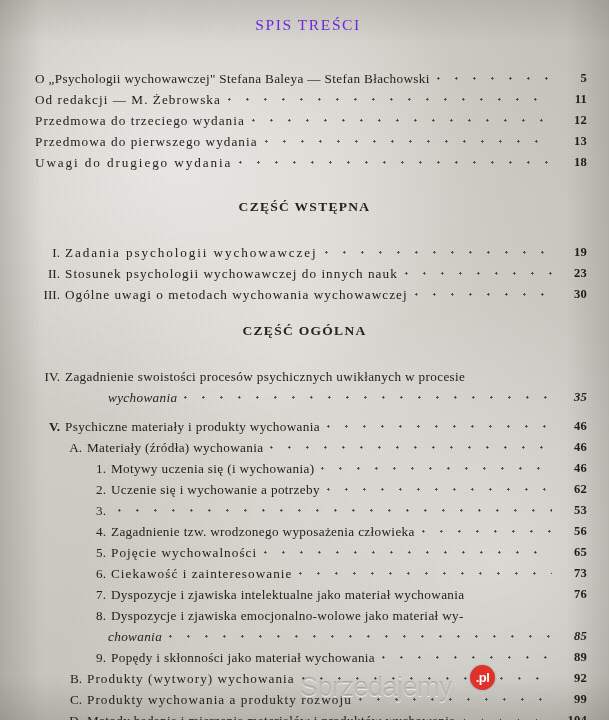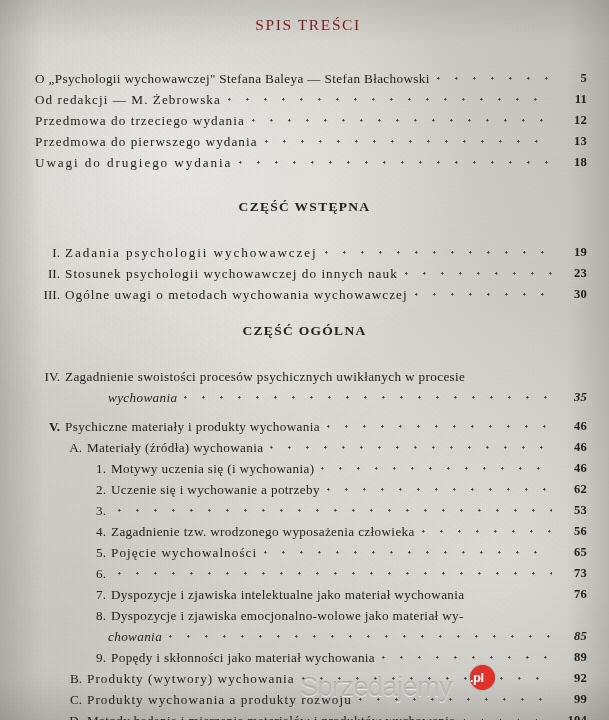--- a/index.html
+++ b/index.html
@@ -51,21 +51,21 @@
     z-index: 3;
   }
 
   .doc-title {
     text-align: center;
     font-size: 15.5px;
     letter-spacing: 1.6px;
     font-weight: 400;
     margin: 10px 0 0 7px;
     padding-top: 6px;
-    color: #7f1d1d;
+    color: #6d28d9;
   }
 
   .part-heading {
     text-align: center;
     font-size: 13.5px;
     letter-spacing: 1.3px;
     color: #262319;
     font-weight: 700;
   }
 
@@ -158,20 +158,21 @@
     z-index: 6;
     width: 25px;
     height: 25px;
     border-radius: 50%;
     background: #e0312a;
     color: #fff;
     font-family: "Liberation Sans", sans-serif;
     font-weight: 700;
     font-size: 13px;
     line-height: 25px;
+    text-align: center;
     letter-spacing: -0.5px;
     box-shadow: 0 0 2px rgba(0,0,0,.3);
   }
 </style>
 </head>
 <body>
 
 <div id="page"></div>
 <div id="grain"></div>
 <div id="vignette"></div>
@@ -320,20 +321,21 @@
 
     <div class="entry lvl-digit">
       <span class="num">5.</span>
       <span class="label spaced">Pojęcie wychowalności</span>
       <span class="dots"></span>
       <span class="page">65</span>
     </div>
 
     <div class="entry lvl-digit">
       <span class="num">6.</span>
+      <span class="label spaced">Ciekawość i zainteresowanie</span>
       <span class="dots"></span>
       <span class="page">73</span>
     </div>
 
     <div class="entry lvl-digit">
       <span class="num">7.</span>
       <span class="label">Dyspozycje i zjawiska intelektualne jako materiał wychowania</span>
       <span class="dots none"></span>
       <span class="page">76</span>
     </div>

